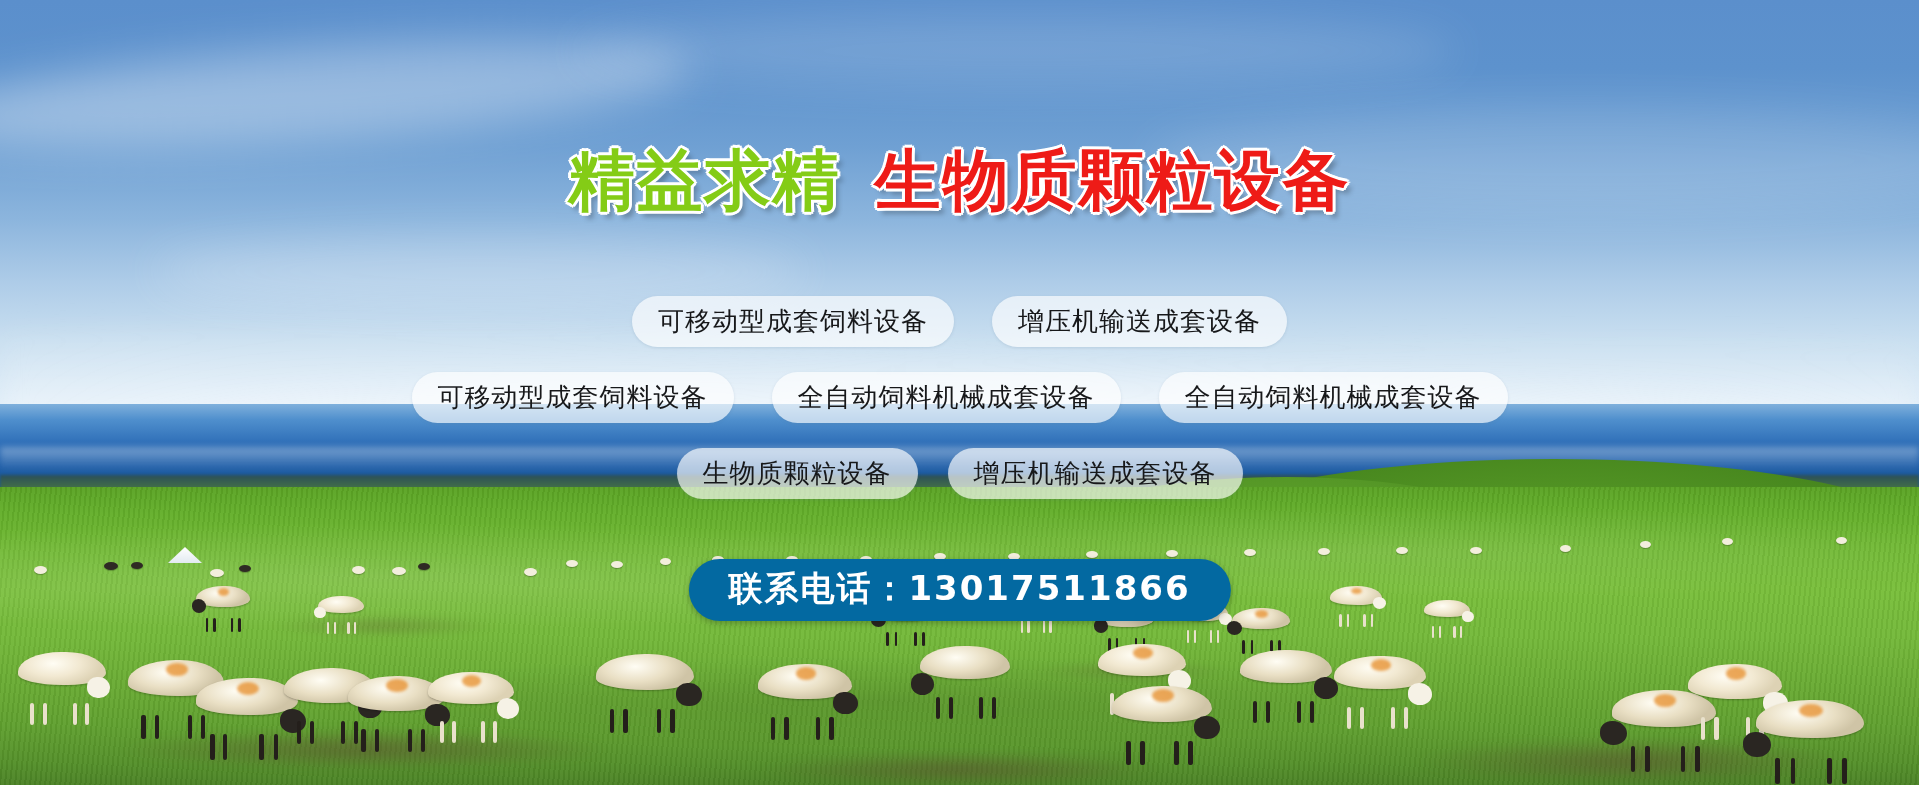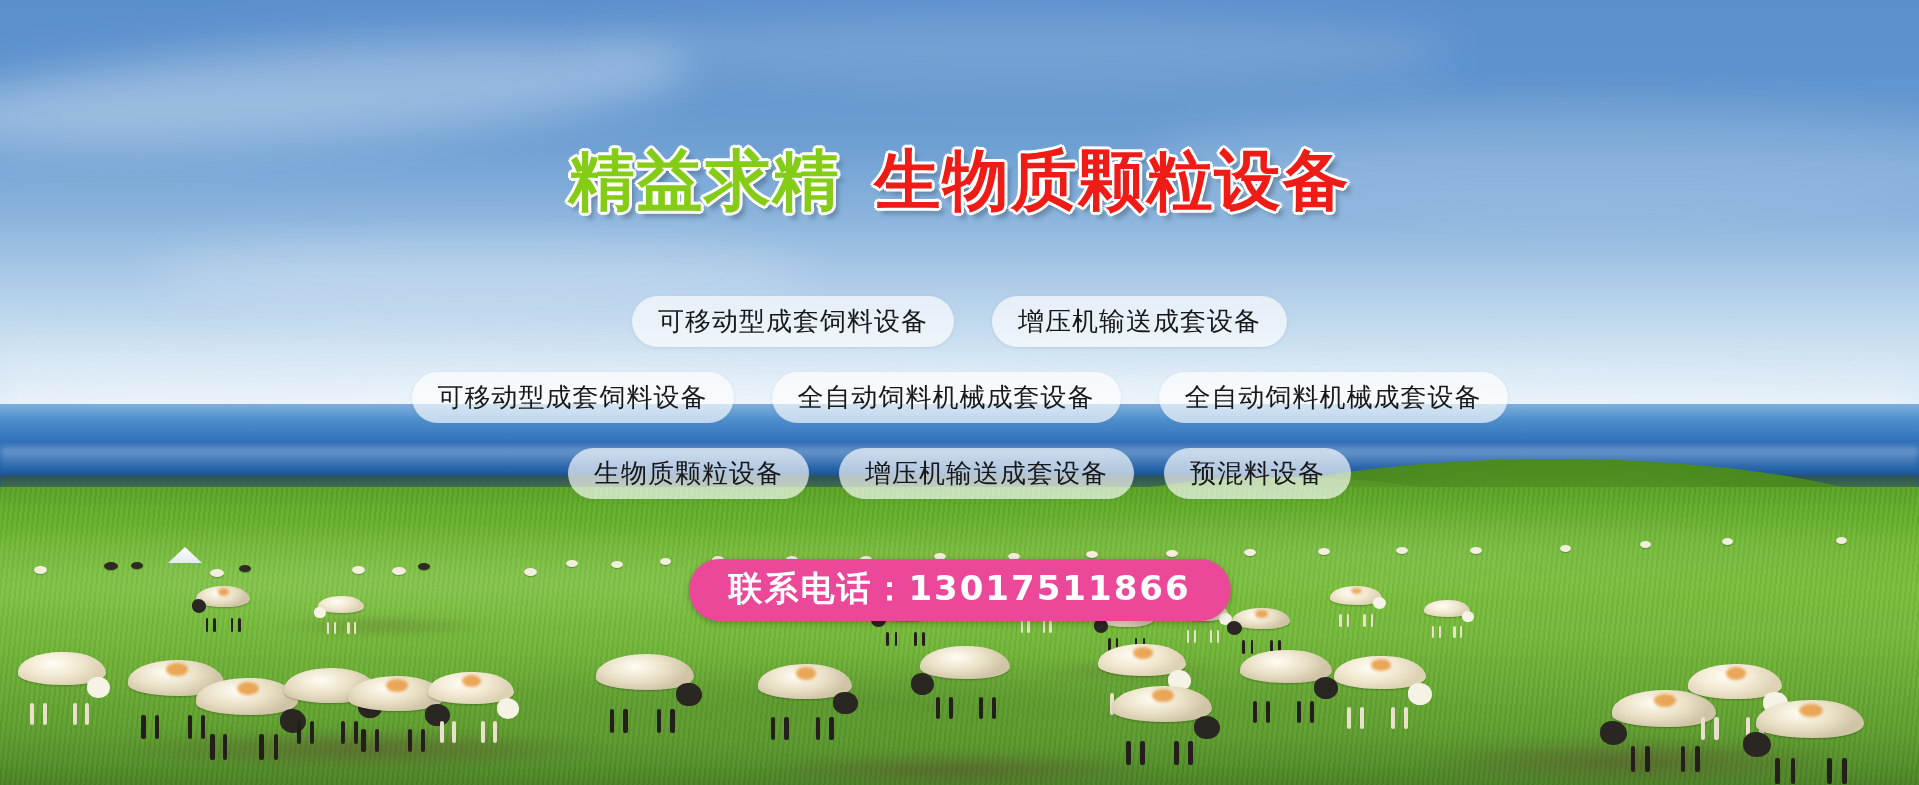--- a/index.html
+++ b/index.html
@@ -175,21 +175,21 @@
     font-size:26px; font-weight:500; color:#17181a;
     letter-spacing:1px; white-space:nowrap;
     box-shadow:0 1px 3px rgba(90,120,150,.18);
     cursor:pointer;
   }
 
   
   .phone{
     position:absolute; left:50%; transform:translateX(-50%);
     top:559px;
-    background:#ec4899;
+    background:#0369a1;
     border-radius:999px;
     padding:7px 40px 9px;
     color:#ffffff;
     font-family:"DejaVu Sans","Liberation Sans",sans-serif;
     font-size:34px; font-weight:bold; letter-spacing:2px;
     white-space:nowrap;
     box-shadow:0 2px 6px rgba(0,0,0,.25);
     cursor:pointer;
   }
 </style>
@@ -484,19 +484,18 @@
 
     <div class="pillrow">
       <div class="pill">可移动型成套饲料设备</div>
       <div class="pill">全自动饲料机械成套设备</div>
       <div class="pill">全自动饲料机械成套设备</div>
     </div>
 
     <div class="pillrow" style="gap:30px;">
       <div class="pill">生物质颗粒设备</div>
       <div class="pill">增压机输送成套设备</div>
-      <div class="pill">预混料设备</div>
     </div>
   </div>
 
   <div class="phone">联系电话：13017511866</div>
 
 </div>
 
 </body></html>

